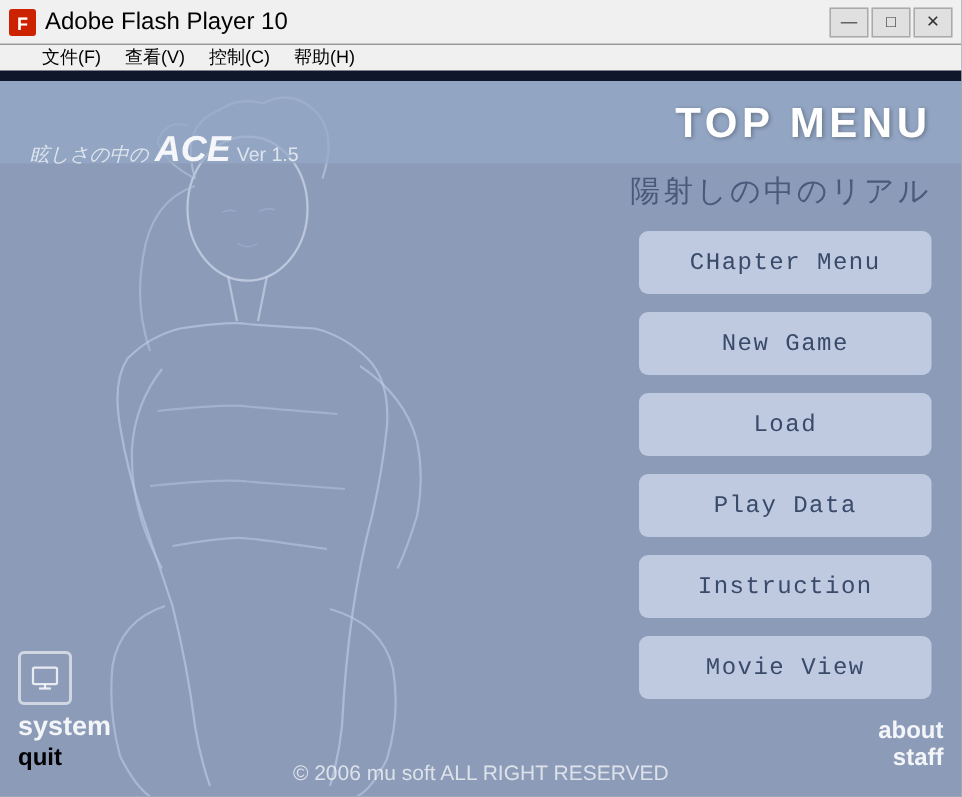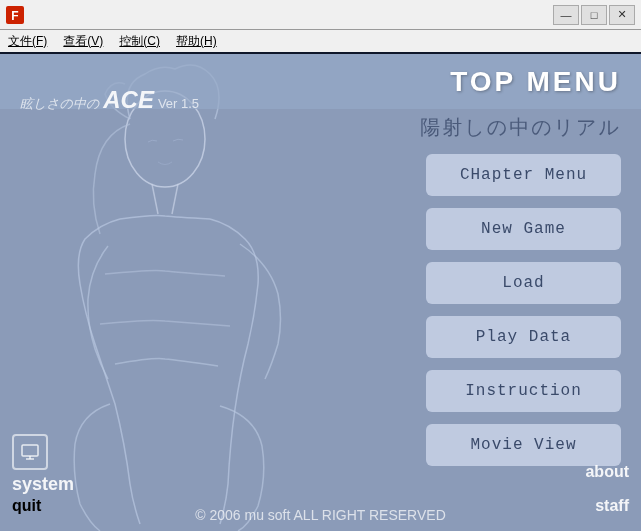--- a/index.html
+++ b/index.html
@@ -46,23 +46,22 @@
       justify-content: center;
       color: #333;
     }
 
     
     #menubar {
       display: flex;
       background: #f0f0f0;
       height: 24px;
       align-items: center;
-      padding: 0 0;
-      border-bottom: 2px solid #0f172a;
-      text-decoration: underline;
+      padding: 0 20px;
+      border-bottom: 7px solid #0f172a;
     }
     .menu-item {
       padding: 2px 8px;
       font-size: 12px;
       color: #000;
       cursor: pointer;
     }
 
     
     #game-area {
@@ -179,21 +178,21 @@
       position: absolute;
       bottom: 8px;
       left: 50%;
       transform: translateX(-50%);
       white-space: nowrap;
     }
     #about-staff-section {
       display: flex;
       flex-direction: column;
       align-items: flex-end;
-      gap: 16px;
+      gap: 0;
     }
     #about-label {
       font-size: 16px;
       color: rgba(255,255,255,0.9);
       font-weight: bold;
       cursor: pointer;
     }
     #staff-label {
       font-size: 16px;
       color: rgba(255,255,255,0.9);
@@ -213,20 +212,21 @@
 </head>
 <body>
 
 <div id="titlebar">
   <div id="titlebar-left">
 
     <svg id="app-icon" viewBox="0 0 18 18">
       <rect width="18" height="18" rx="2" fill="#cc2200"></rect>
       <text x="9" y="14" text-anchor="middle" fill="white" font-size="12" font-weight="bold">F</text>
     </svg>
+    <span>Adobe Flash Player 10</span>
   </div>
   <div id="titlebar-controls">
     <button class="win-btn">—</button>
     <button class="win-btn">□</button>
     <button class="win-btn" id="close-btn">✕</button>
   </div>
 </div>
 
 <div id="menubar">
 <div class="menu-item">文件(F)</div>

